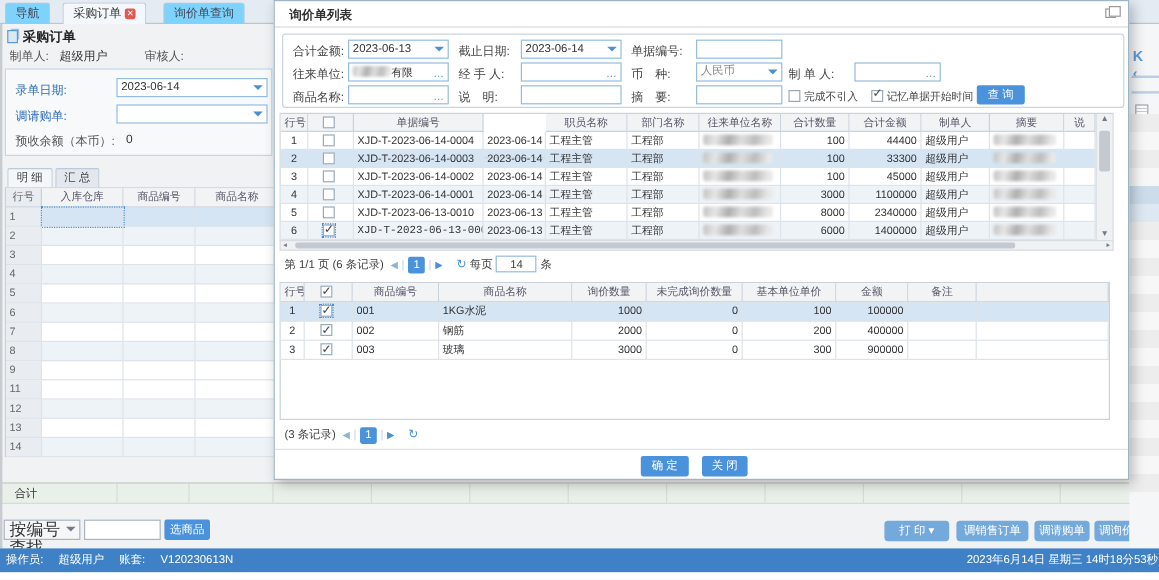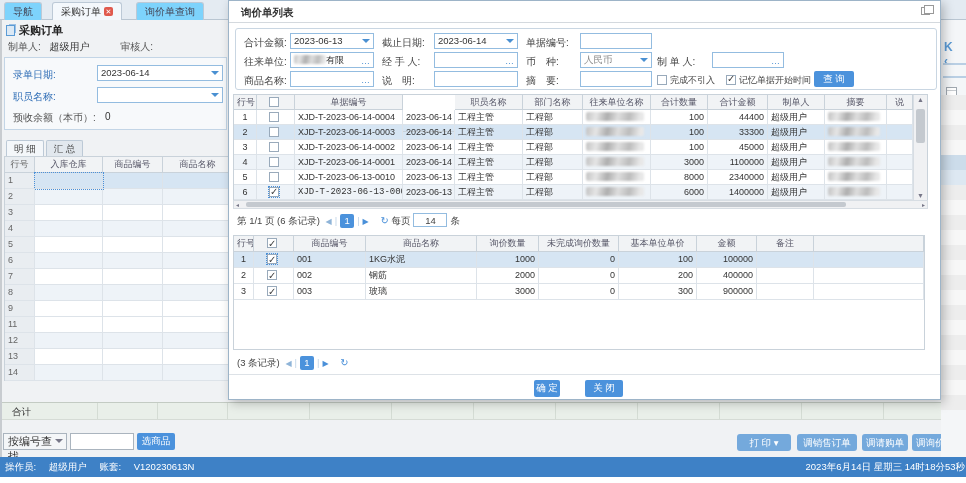--- a/index.html
+++ b/index.html
@@ -43,21 +43,21 @@
   .rowalt { background:#eef3f8; }
 
   #bggrid { left:4px; top:156px; width:224px; border-left:1px solid #c9d2da; border-top:1px solid #c9d2da; }
   #bggrid .grow .gcell:first-child { background:#e9edf1; color:#666; }
 
   #totalrow { left:0; top:402px; width:966px; height:18px; background:#e9efe9; border-top:1px solid #c3cbc3; border-bottom:1px solid #d5dbd5; display:flex; }
   #totalrow .gcell { border-right:1px solid #d4dcd4; border-bottom:none; line-height:17px; font-size:9.5px; color:#333; }
 
   #bottomctl { left:0; top:431px; width:966px; height:22px; }
   #searchmode { position:absolute; left:3px; top:2px; width:64px; height:17px; background:#f4f6f8; border:1px solid #aab4be;
-                font-size:11px; line-height:15px; padding:0 4px; color:#333; }
+                font-size:14px; line-height:15px; padding:0 4px; color:#333; }
   #searchinput { position:absolute; left:70px; top:2px; width:64px; height:17px; background:#fff; border:1px solid #aab4be; }
   .btn-blue { background:#4b92dc; color:#fff; border:none; border-radius:2px; font-size:9.5px; text-align:center;
               font-family:inherit; cursor:pointer; }
   .btn-light { background:#74a9dc; color:#fff; border:none; border-radius:3px; font-size:9.5px; text-align:center; cursor:pointer; }
   #selprod { position:absolute; left:137px; top:2px; width:38px; height:17px; }
   .fbtn { position:absolute; top:3px; height:17px; line-height:17px; }
 
   #statusbar { left:0; top:457px; width:966px; height:20px; background:#3e81c6; color:#fff; font-size:9.5px; line-height:20px; }
   #statusbar .sl { position:absolute; left:5px; }
   #statusbar .sr { position:absolute; right:1px; }
@@ -105,21 +105,21 @@
   .pager .arw { color:#8fb4d8; margin:0 3px; font-size:8px; }
   .pager .arw.en { color:#4a90d9; }
   .pager .pipe { color:#c0d4e6; }
   .pager .ref { color:#4a90d9; font-size:10px; margin-left:6px; }
   .pager .perbox { display:inline-block; width:34px; height:14px; border:1px solid #93bce0; text-align:center; line-height:13px;
                    font-size:9.5px; margin:0 3px; background:#fff; }
 
   #t2wrap { position:absolute; left:4px; top:234px; width:692px; height:115px; border:1px solid #c9d2da; background:#fff; }
   #t2, #t2h { width:690px; }
   #dlg-sep { position:absolute; left:0; top:373px; width:711px; height:1px; background:#dde2e7; }
-  #okbtn { position:absolute; left:305px; top:379px; width:26px; height:17px; }
+  #okbtn { position:absolute; left:305px; top:379px; width:40px; height:17px; }
   #closebtn { position:absolute; left:356px; top:379px; width:38px; height:17px; }
 
   .redact { display:inline-block; height:9px; border-radius:2px; vertical-align:-1px;
             background:linear-gradient(100deg,#c2c2c2,#e6e6e6 18%,#aeaeae 37%,#dedede 55%,#bcbcbc 74%,#e8e8e8 92%);
             filter:blur(1.2px); }
   #leftedge { left:0; top:20px; width:2px; height:437px; background:#c8ccd0; }
   #btmstrip { left:0; top:477px; width:966px; height:6px; background:#fff; }
 </style>
 </head>
 <body>
@@ -136,21 +136,21 @@
 
 <div id="makerrow" class="abs">
   <span>制单人:</span>
   <b style="margin-left:6px">超级用户</b>
   <span>审核人:</span>
 </div>
 
 <div id="leftpanel" class="abs">
   <span class="fld-label-blue" style="top:10px">录单日期:</span>
   <span class="fld-input" style="top:7px"><span>2023-06-14</span><span class="dd-arrow"></span></span>
-  <span class="fld-label-blue" style="top:32px">职员名称:</span>
+  <span class="fld-label-blue" style="top:32px">调请购单:</span>
   <span class="fld-input" style="top:29px"><span></span><span class="dd-arrow"></span></span>
   <span class="fld-label-gray" style="top:53px">预收余额（本币）:</span>
   <span class="fld-label-gray" style="left:100px;top:53px;color:#333">0</span>
 </div>
 
 <div id="dtabs" class="abs">
   <span class="dtab active">明 细</span><span class="dtab">汇 总</span>
 </div>
 
 <div id="bggrid" class="abs grid">

